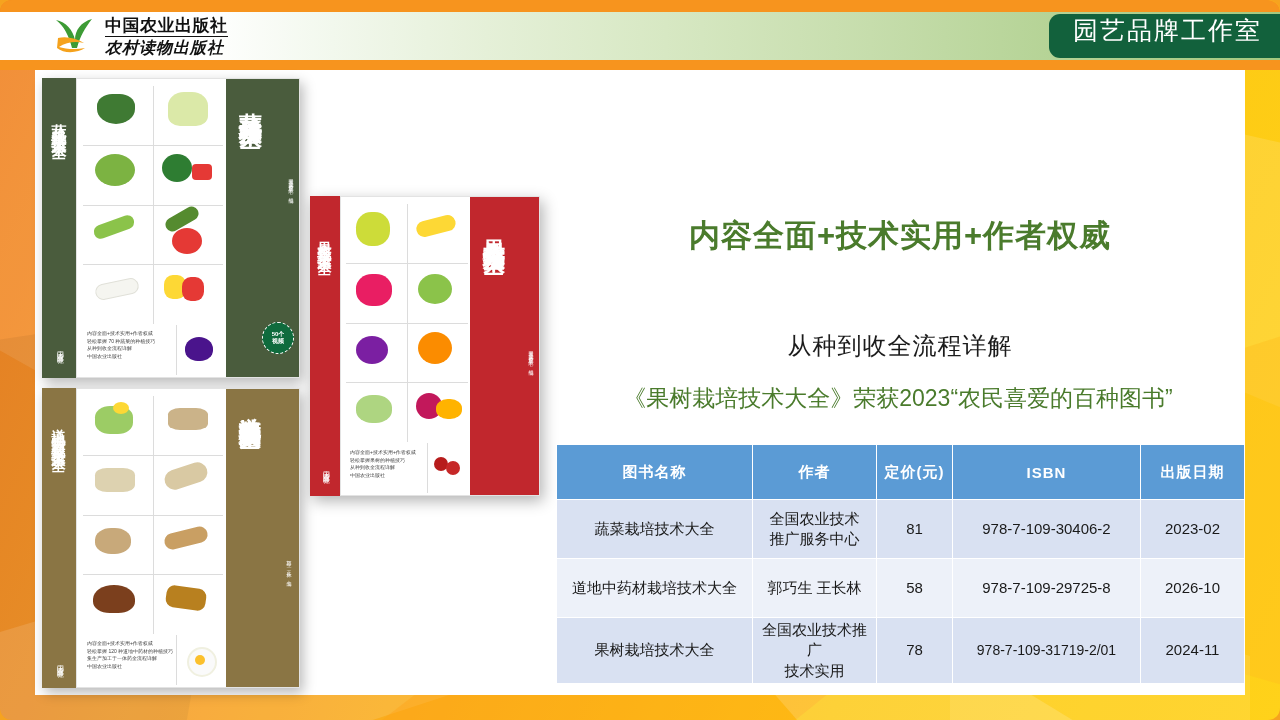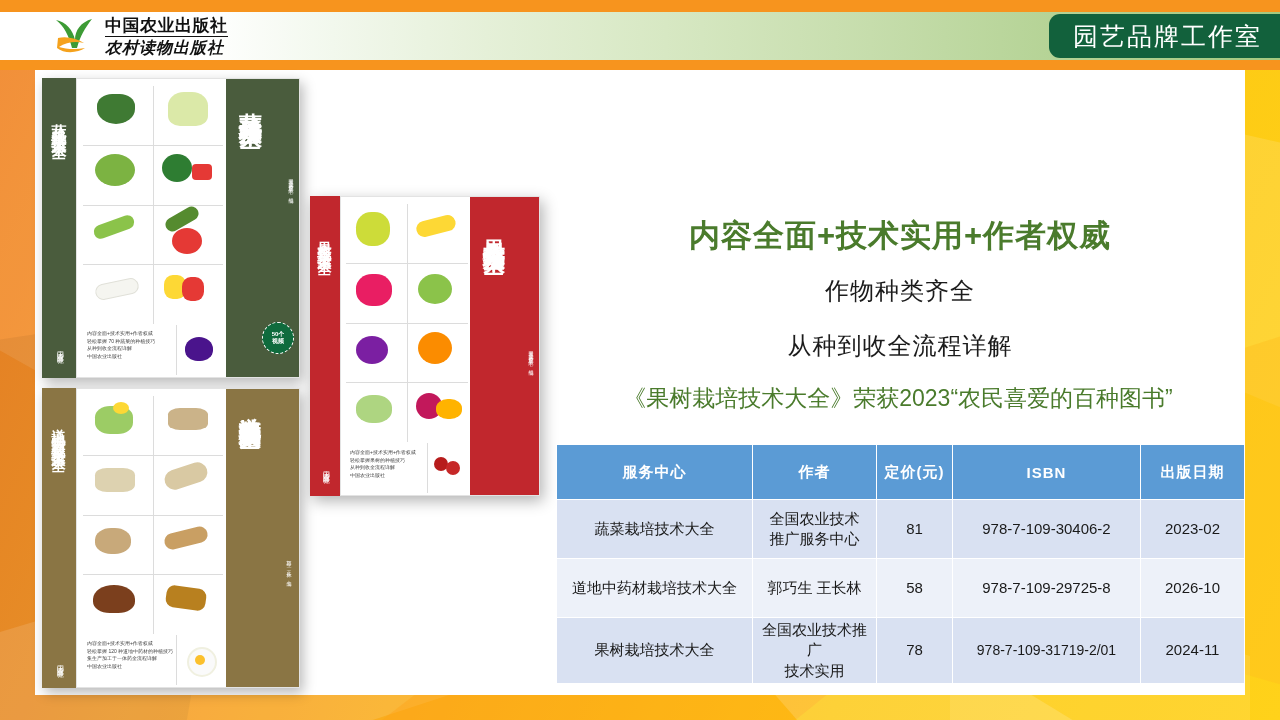--- a/index.html
+++ b/index.html
@@ -1,21 +1,21 @@
 <!DOCTYPE html>
 <html><head>
 <meta charset="utf-8">
 <style>
   html,body{margin:0;padding:0;}
   body{
     width:1280px;height:720px;overflow:hidden;
     font-family:"Liberation Sans","DejaVu Sans",sans-serif;
     background:#f6a31f;
   }
-  .slide{position:relative;width:1280px;height:720px;overflow:hidden;}
+  .slide{position:relative;width:1280px;height:720px;overflow:hidden;border-radius:12px;}
 
   
   .bg-base{position:absolute;inset:0;
     background:linear-gradient(115deg,#f08223 0%,#f4952a 22%,#fbb11c 48%,#fdc913 72%,#ffd21a 100%);}
   .poly{position:absolute;}
   .p1{left:-40px;top:40px;width:320px;height:400px;
       background:rgba(255,255,255,.10);
       clip-path:polygon(0 0,100% 22%,62% 100%,0 72%);}
   .p2{left:-80px;top:300px;width:340px;height:430px;
       background:rgba(0,0,0,.05);
@@ -50,21 +50,21 @@
   .logo-mark{width:44px;height:40px;position:relative;flex:none;}
   .logo-text{display:flex;flex-direction:column;line-height:1;}
   .logo-l1{font-size:17px;font-weight:bold;color:#111;letter-spacing:.5px;
     border-bottom:1.6px solid #111;padding-bottom:2px;}
   .logo-l2{font-size:16px;font-weight:bold;color:#111;margin-top:3px;
     font-family:"Liberation Serif","DejaVu Serif",serif;font-style:italic;letter-spacing:1px;}
 
   
   .studio{position:absolute;right:0;top:14px;height:44px;
     background:#12613c;border-radius:11px 0 0 11px;
-    display:flex;align-items:center;padding:0 18px 0 24px;}
+    display:flex;align-items:flex-start;padding:0 18px 0 24px;}
   .studio span{color:#fff;font-size:25px;letter-spacing:2px;}
 
   
   .card{position:absolute;left:35px;top:70px;width:1210px;height:625px;background:#fff;}
 
   
   .book{position:absolute;}
   .bk-spine{position:absolute;left:0;top:0;height:100%;width:34px;}
   .bk-front{position:absolute;top:0;height:100%;}
   .bk-title{position:absolute;color:#fff;writing-mode:vertical-rl;text-orientation:upright;
@@ -308,35 +308,34 @@
         </div>
       </div>
       <div class="cell">
           <div class="blob" style="left:6px;top:14px;width:14px;height:14px;background:#b71c1c;border-radius:50%;"></div>
           <div class="blob" style="left:18px;top:18px;width:14px;height:14px;background:#c62828;border-radius:50%;"></div>
         </div>
     </div>
   </div>
 
   <div class="rsub">内容全面+技术实用+作者权威</div>
-  <div class="rline1">作物种类齐全</div>
   <div class="rline2">从种到收全流程详解</div>
   <div class="raward">《果树栽培技术大全》荣获2023“农民喜爱的百种图书”</div>
 
   <table class="books">
     <colgroup>
       <col class="c0">
         <col class="c1">
         <col class="c2">
         <col class="c3">
         <col class="c4">
     </colgroup>
     <thead>
       <tr>
-        <th>服务中心</th>
+        <th>图书名称</th>
         <th>作者</th>
         <th>定价(元)</th>
         <th>ISBN</th>
         <th>出版日期</th>
       </tr>
     </thead>
     <tbody>
       <tr class="odd">
         <td>蔬菜栽培技术大全</td>
         <td style="white-space:pre-line;">全国农业技术

